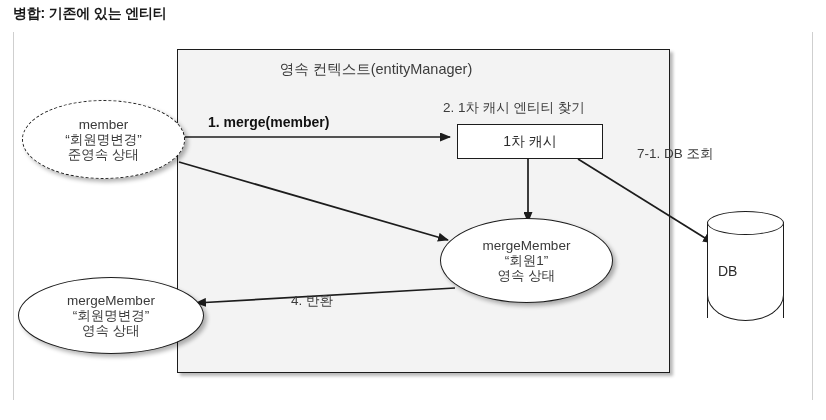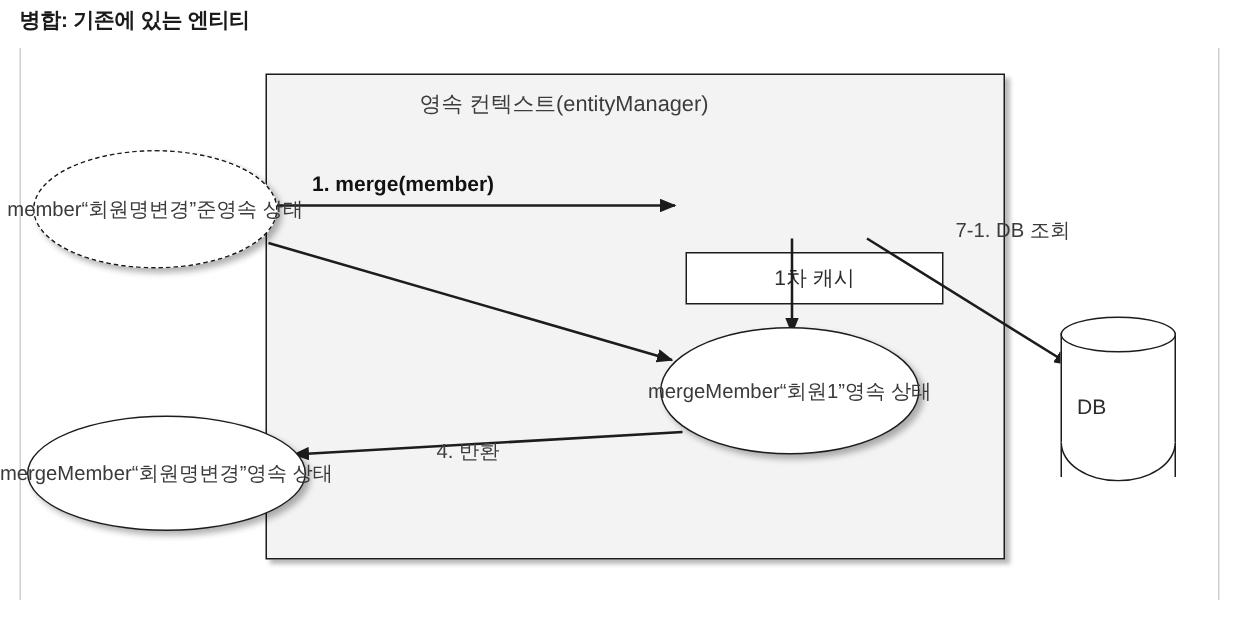--- a/index.html
+++ b/index.html
@@ -31,43 +31,43 @@
     box-shadow:3px 3px 3px rgba(0,0,0,0.28);
     box-sizing:border-box;
   }
   #pc-title{
     position:absolute;left:177px;top:60px;width:398px;
     text-align:center;font-size:14.5px;color:#3c3c3c;white-space:nowrap;
   }
 
   
   #cache-box{
-    position:absolute;left:457px;top:124px;width:172px;height:35px;
-    background:#ffffff;border:1.6px solid #1c1c1c;box-sizing:border-box;margin-top:44px;
+    position:absolute;left:457px;top:124px;width:146px;height:35px;
+    background:#ffffff;border:1.6px solid #1c1c1c;box-sizing:border-box;
   }
   #cache-label{
     position:absolute;left:0;top:0;width:100%;height:100%;
     display:flex;align-items:center;justify-content:center;
     font-size:14px;color:#2b2b2b;white-space:nowrap;
   }
 
   
   .lbl{position:absolute;white-space:nowrap;color:#3c3c3c;font-size:13.5px;}
   .lbl.bold{font-weight:bold;color:#111111;font-size:14px;text-align:right;}
   #lbl-step2{left:443px;top:99px;}
   #lbl-step1{left:208px;top:114px;}
   #lbl-step21{left:637px;top:145px;}
   #lbl-step3{left:222px;top:216px;}
   #lbl-step4{left:291px;top:292px;}
   #db-label{position:absolute;left:718px;top:263px;font-size:14px;color:#2b2b2b;text-align:center;}
 
   
   .ellipse{
     position:absolute;border-radius:50%;background:#ffffff;
-    display:flex;flex-direction:row;align-items:center;justify-content:center;
+    display:flex;flex-direction:column;align-items:center;justify-content:center;
     box-shadow:3px 3px 4px rgba(0,0,0,0.30);
     box-sizing:border-box;
   }
   .ellipse .line{font-size:13.5px;color:#3a3a3a;line-height:1.12;white-space:nowrap;}
   #ell-member{left:22px;top:100px;width:163px;height:79px;border:1.7px dashed #1c1c1c;}
   #ell-merge-center{left:440px;top:218px;width:173px;height:85px;border:1.7px solid #1c1c1c;background:#fff;z-index:4;}
   #ell-merge-left{left:18px;top:277px;width:186px;height:77px;border:1.7px solid #1c1c1c;}
 
   
   #db-cyl{position:absolute;left:707px;top:211px;width:77px;height:117px;}
@@ -121,20 +121,21 @@
     <line x1="528" y1="159" x2="528" y2="222" stroke="#1c1c1c" stroke-width="1.7" marker-end="url(#ah)"></line>
 
     <line x1="578" y1="159" x2="713" y2="243" stroke="#1c1c1c" stroke-width="1.7" marker-end="url(#ah)"></line>
 
     <line x1="179" y1="162" x2="448" y2="240" stroke="#1c1c1c" stroke-width="1.7" marker-end="url(#ah)"></line>
 
     <line x1="455" y1="288" x2="196" y2="303" stroke="#1c1c1c" stroke-width="1.7" marker-end="url(#ah)"></line>
   </svg>
 
   <div class="lbl bold" id="lbl-step1">1. merge(member)</div>
+  <div class="lbl" id="lbl-step2">2. 1차 캐시 엔티티 찾기</div>
   <div class="lbl" id="lbl-step21">7-1. DB 조회</div>
   <div class="lbl" id="lbl-step4">4. 반환</div>
 
   <div class="ellipse" id="ell-member">
     <div class="line">member</div>
     <div class="line">“회원명변경”</div>
     <div class="line">준영속 상태</div>
   </div>
 
   <div class="ellipse" id="ell-merge-center">

